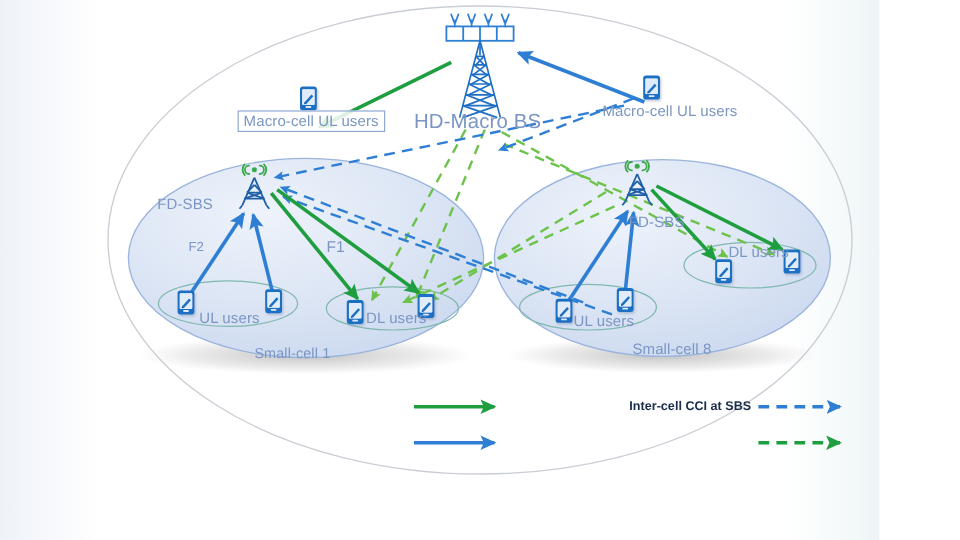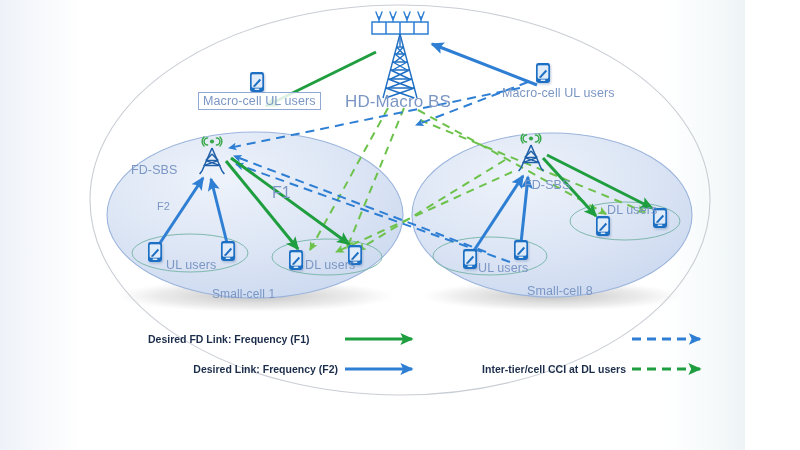--- a/index.html
+++ b/index.html
@@ -1,18 +1,18 @@
 <!DOCTYPE html>
 <html><head>
 <meta charset="utf-8">
 <style>
   html,body{margin:0;padding:0;background:#ffffff;}
   body{width:800px;height:450px;overflow:hidden;
        font-family:"Liberation Sans", sans-serif;}
-  #stage{position:relative;width:733px;height:450px;overflow:hidden;background:#ffffff;padding-left:12px;}
+  #stage{position:relative;width:733px;height:450px;overflow:hidden;background:#ffffff;}
   .side-wash{position:absolute;top:0;bottom:0;width:80px;pointer-events:none;}
   .side-wash.left{left:0;background:linear-gradient(to right,#eef2f8 0%,#f6f8fc 45%,#ffffff 100%);}
   .side-wash.right{right:0;background:linear-gradient(to left,#eef4f6 0%,#f6fafb 45%,#ffffff 100%);}
   #canvas{position:absolute;left:0;top:0;width:800px;height:450px;}
   .lbl{position:absolute;color:#7b96c4;white-space:nowrap;
        font-family:"Liberation Sans", sans-serif;letter-spacing:.1px;}
   .lbl.boxed{border:1px solid #8fa9d4;padding:1px 4px;background:rgba(255,255,255,.85);}
   .legend-text{position:absolute;color:#1b2d4a;font-weight:bold;white-space:nowrap;
        font-family:"Liberation Sans", sans-serif;font-size:10.5px;}
 </style>
@@ -207,31 +207,29 @@
   <div class="lbl" style="left:502px;top:86px;font-size:12.5px;">Macro-cell UL users</div>
 
   <div class="lbl" style="left:345px;top:92px;font-size:17px;">HD-Macro BS</div>
 
   <div class="lbl" style="left:131px;top:163px;font-size:12.5px;">FD-SBS</div>
 
   <div class="lbl" style="left:524px;top:178px;font-size:12.5px;">FD-SBS</div>
 
   <div class="lbl" style="left:157px;top:200px;font-size:11px;">F2</div>
 
-  <div class="lbl" style="left:272px;top:184px;font-size:16px;">F1</div>
+  <div class="lbl" style="left:272px;top:198px;font-size:13px;">F1</div>
 
   <div class="lbl" style="left:166px;top:258px;font-size:12.5px;">UL users</div>
 
   <div class="lbl" style="left:305px;top:258px;font-size:12.5px;">DL users</div>
 
   <div class="lbl" style="left:212px;top:287px;font-size:12px;">Small-cell 1</div>
 
   <div class="lbl" style="left:478px;top:261px;font-size:12.5px;">UL users</div>
 
   <div class="lbl" style="left:607px;top:203px;font-size:12.5px;">DL users</div>
 
   <div class="lbl" style="left:527px;top:284px;font-size:12.5px;">Small-cell 8</div>
 
-  <div class="legend-text" style="left:148px;top:333px;width:190px;text-align:left;">Desired FD Link: Frequency (F1)</div>
-  <div class="legend-text" style="left:148px;top:363px;width:190px;text-align:right;">Desired Link: Frequency (F2)</div>
-  <div class="legend-text" style="left:430px;top:363px;width:196px;text-align:right;">Inter-tier/cell CCI at DL users</div>
+  <div class="legend-text" style="left:430px;top:333px;width:196px;text-align:right;">Inter-cell CCI at SBS</div>
 
 </div>
 
 </body></html>

